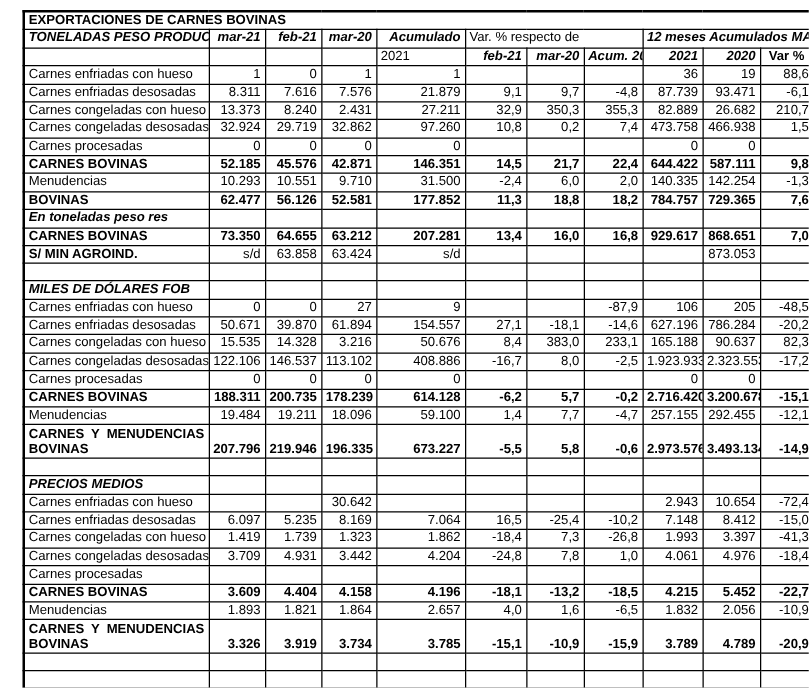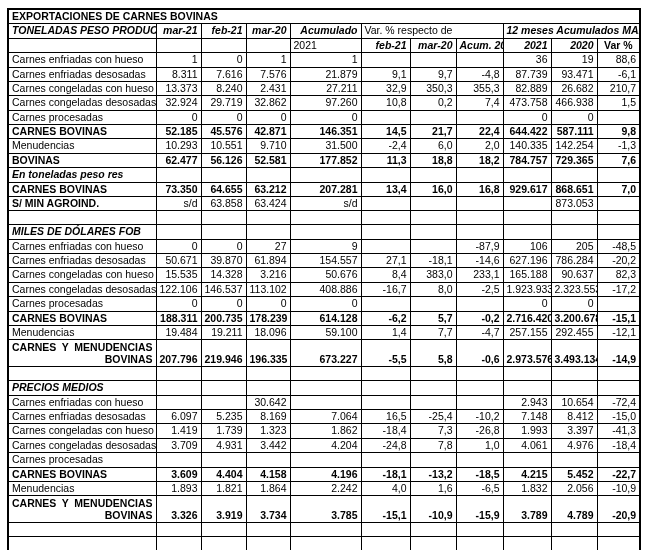--- a/index.html
+++ b/index.html
@@ -1,18 +1,18 @@
 <!DOCTYPE html>
 <html><head>
 <meta charset="utf-8">
 <style>
   html,body { margin:0; padding:0; background:#ffffff; }
   .sheet {
     width:524px; height:550px; box-sizing:border-box;
-    padding:8px 7px; background:#fff;
+    padding:8px 18px; background:#fff;
     font-family:"Liberation Sans", sans-serif;
     color:#000;
   }
   table.report {
     border-collapse:collapse; table-layout:fixed;
     width:632px; border:2px solid #000;
   }
   table.report td {
     border:1px solid #000;
     font-size:10.5px; line-height:1.18;
@@ -27,21 +27,21 @@
   }
   td.hi { font-weight:bold; font-style:italic; text-align:right; }
   td.hb { font-weight:bold; text-align:center; }
   td.hp { }
   td.lbl { text-align:left; }
   td.num { text-align:right; }
   td.sd  { text-align:right;margin-left:41px; }
   tr.total td { font-weight:bold; }
   tr.labelbold td:first-child { font-weight:bold; }
   tr.section td:first-child { font-weight:bold; font-style:italic; }
-  tr.wrap td { height:25px; vertical-align:bottom;text-align:right; }
+  tr.wrap td { height:25px; vertical-align:bottom; }
   tr.wrap td.lbl { white-space:normal; }
   .spread { display:flex; justify-content:space-between; }
 </style>
 </head>
 <body>
 
 <div class="sheet">
   <table class="report">
     <colgroup>
       <col style="width:148px">
@@ -466,21 +466,21 @@
           <td class="num">-18,5</td>
           <td class="num">4.215</td>
           <td class="num">5.452</td>
           <td class="num">-22,7</td>
         </tr>
         <tr class="plain">
           <td class="lbl">Menudencias</td>
           <td class="num">1.893</td>
           <td class="num">1.821</td>
           <td class="num">1.864</td>
-          <td class="num">2.242</td>
+          <td class="num">2.657</td>
           <td class="num">4,0</td>
           <td class="num">1,6</td>
           <td class="num">-6,5</td>
           <td class="num">1.832</td>
           <td class="num">2.056</td>
           <td class="num">-10,9</td>
         </tr>
         <tr class="total wrap">
           <td class="lbl">
             <div class="spread">

